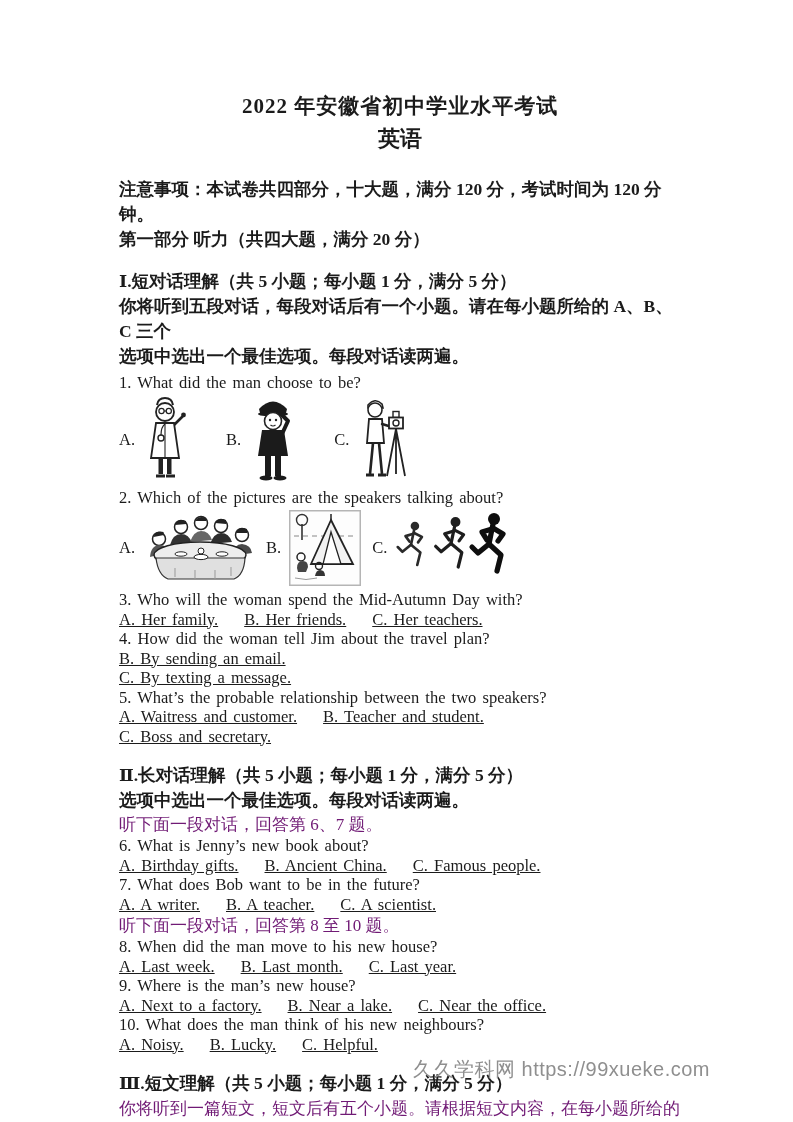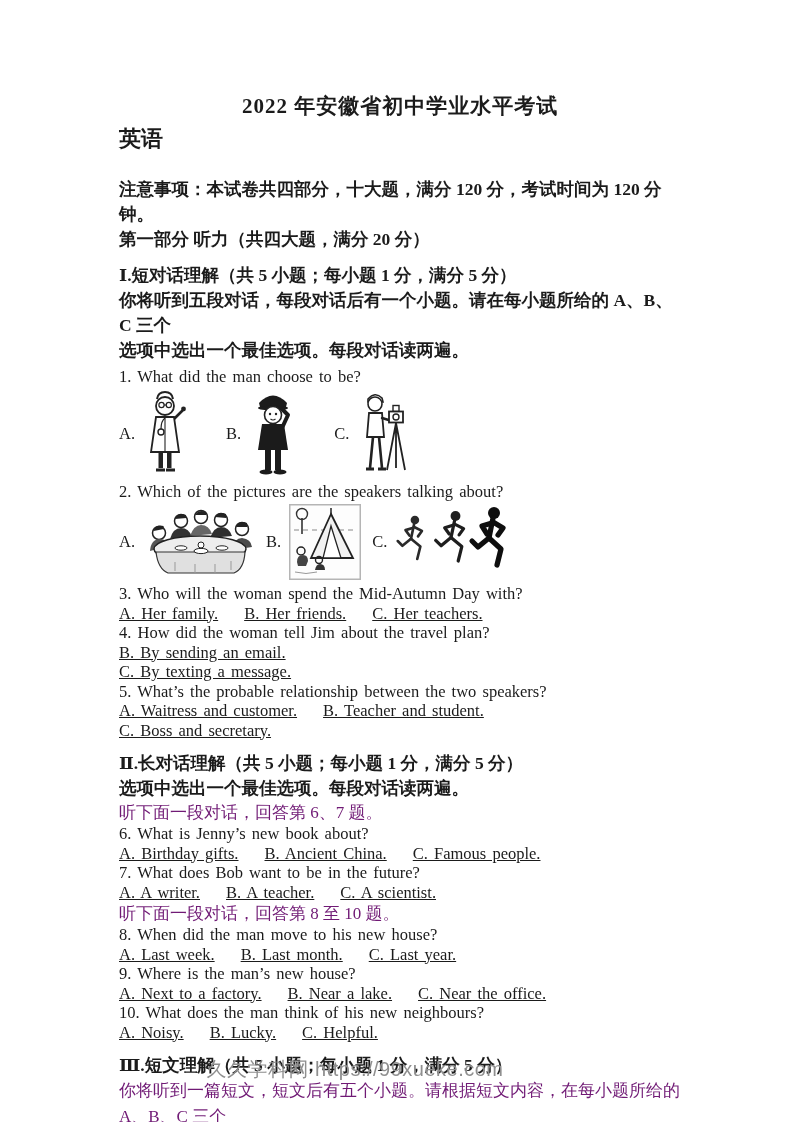--- a/index.html
+++ b/index.html
@@ -23,37 +23,38 @@
     width: 562px;
   }
   .doc-title {
     text-align: center;
     font-size: 21px;
     font-weight: bold;
     line-height: 28px;
     letter-spacing: 1px;
   }
   .doc-subtitle {
+    text-align: center;
     font-size: 22px;
     font-weight: bold;
     line-height: 30px;
     margin-top: 4px;
   }
   .cn-b {
     font-weight: bold;
     font-size: 17.5px;
     line-height: 25px;
   }
   .cn-r {
     font-size: 17px;
     line-height: 23px;
     color: #701a75;
   }
   .notice { margin-top: 23px; }
-  .sec-head { margin-top: 10px; line-height: 26px; }
+  .sec-head { margin-top: 16px; line-height: 26px; }
   .en {
     font-size: 16.5px;
     line-height: 19.5px;
     word-spacing: 2px;
   }
   .opts { display: flex; gap: 26px; text-decoration: underline; }
   .img-row {
     display: flex;
     align-items: center;
     margin: 3px 0 4px 0;
@@ -62,21 +63,21 @@
   .img-label { font-size: 16.5px; flex: 0 0 auto; }
   .img-item svg { display: block; margin-left: 8px; }
   .gap-q1 + .gap-q1 { margin-left: 37px; }
   .gap-b2 { margin-left: 5px; }
   .gap-c2 { margin-left: 11px; }
   .footer {
     position: absolute;
     left: 0;
     top: 1056px;
     width: 100%;
-    text-align: center;
+    text-align: right;
     font-family: "Liberation Sans", "DejaVu Sans", sans-serif;
     font-size: 20px;
     letter-spacing: 0.5px;
     color: #8f8f8f;
   }
 </style>
 </head>
 <body>
 
 <div class="page">

